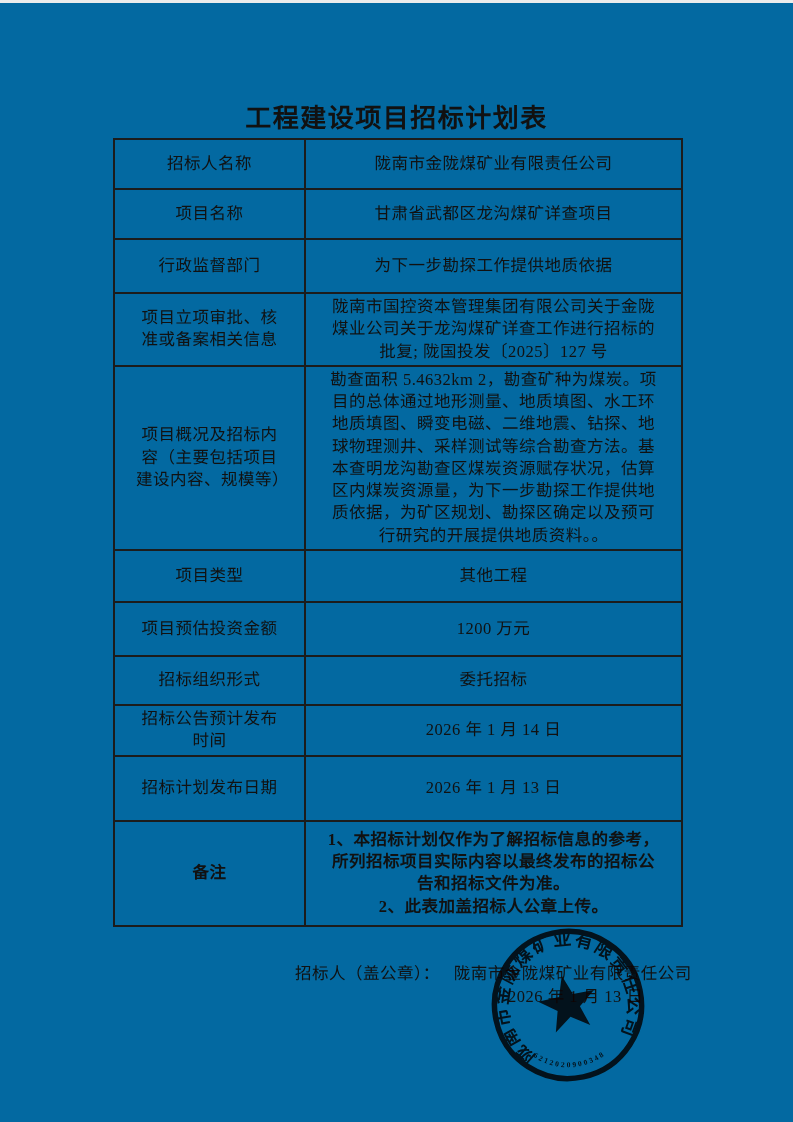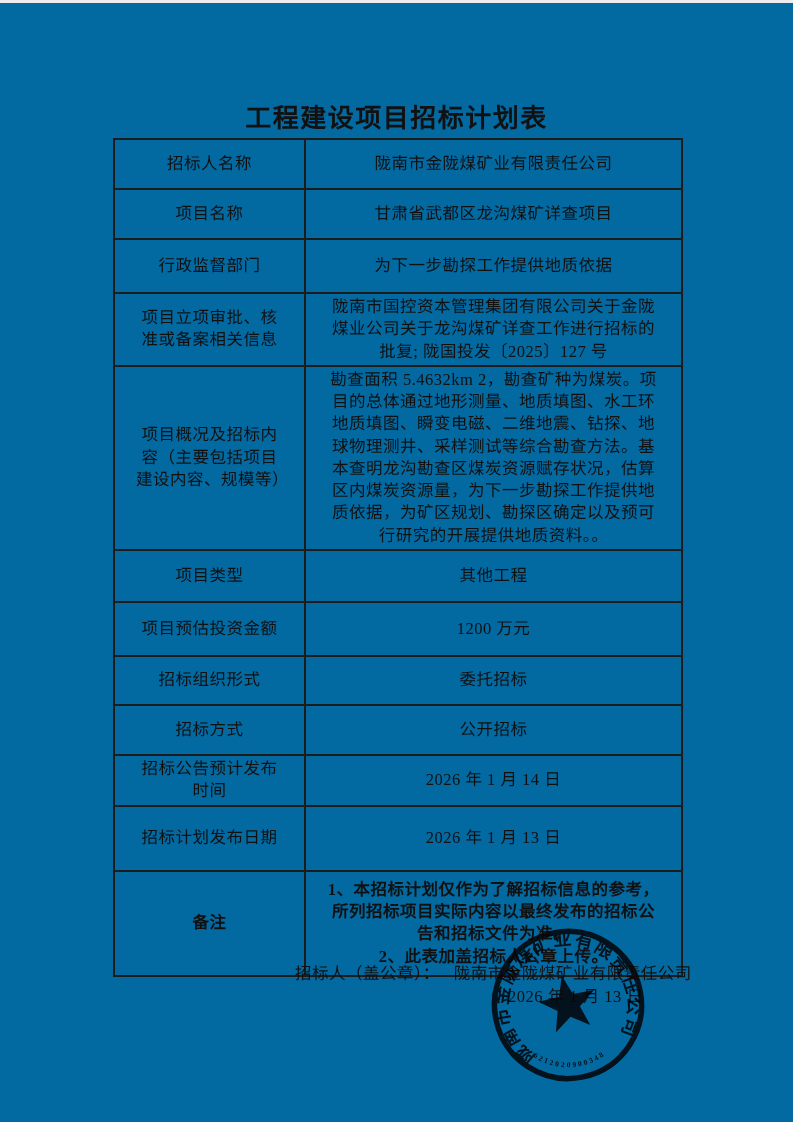--- a/index.html
+++ b/index.html
@@ -139,24 +139,20 @@
         <td>其他工程</td>
       </tr>
       <tr class="r7">
         <td>项目预估投资金额</td>
         <td>1200 万元</td>
       </tr>
       <tr class="r8">
         <td>招标组织形式</td>
         <td>委托招标</td>
       </tr>
-      <tr class="r9">
-        <td>招标方式</td>
-        <td>公开招标</td>
-      </tr>
       <tr class="r10">
         <td>招标公告预计发布时间</td>
         <td>2026 年 1 月 14 日</td>
       </tr>
       <tr class="r11">
         <td>招标计划发布日期</td>
         <td>2026 年 1 月 13 日</td>
       </tr>
       <tr class="r12">
         <td>备注</td>

